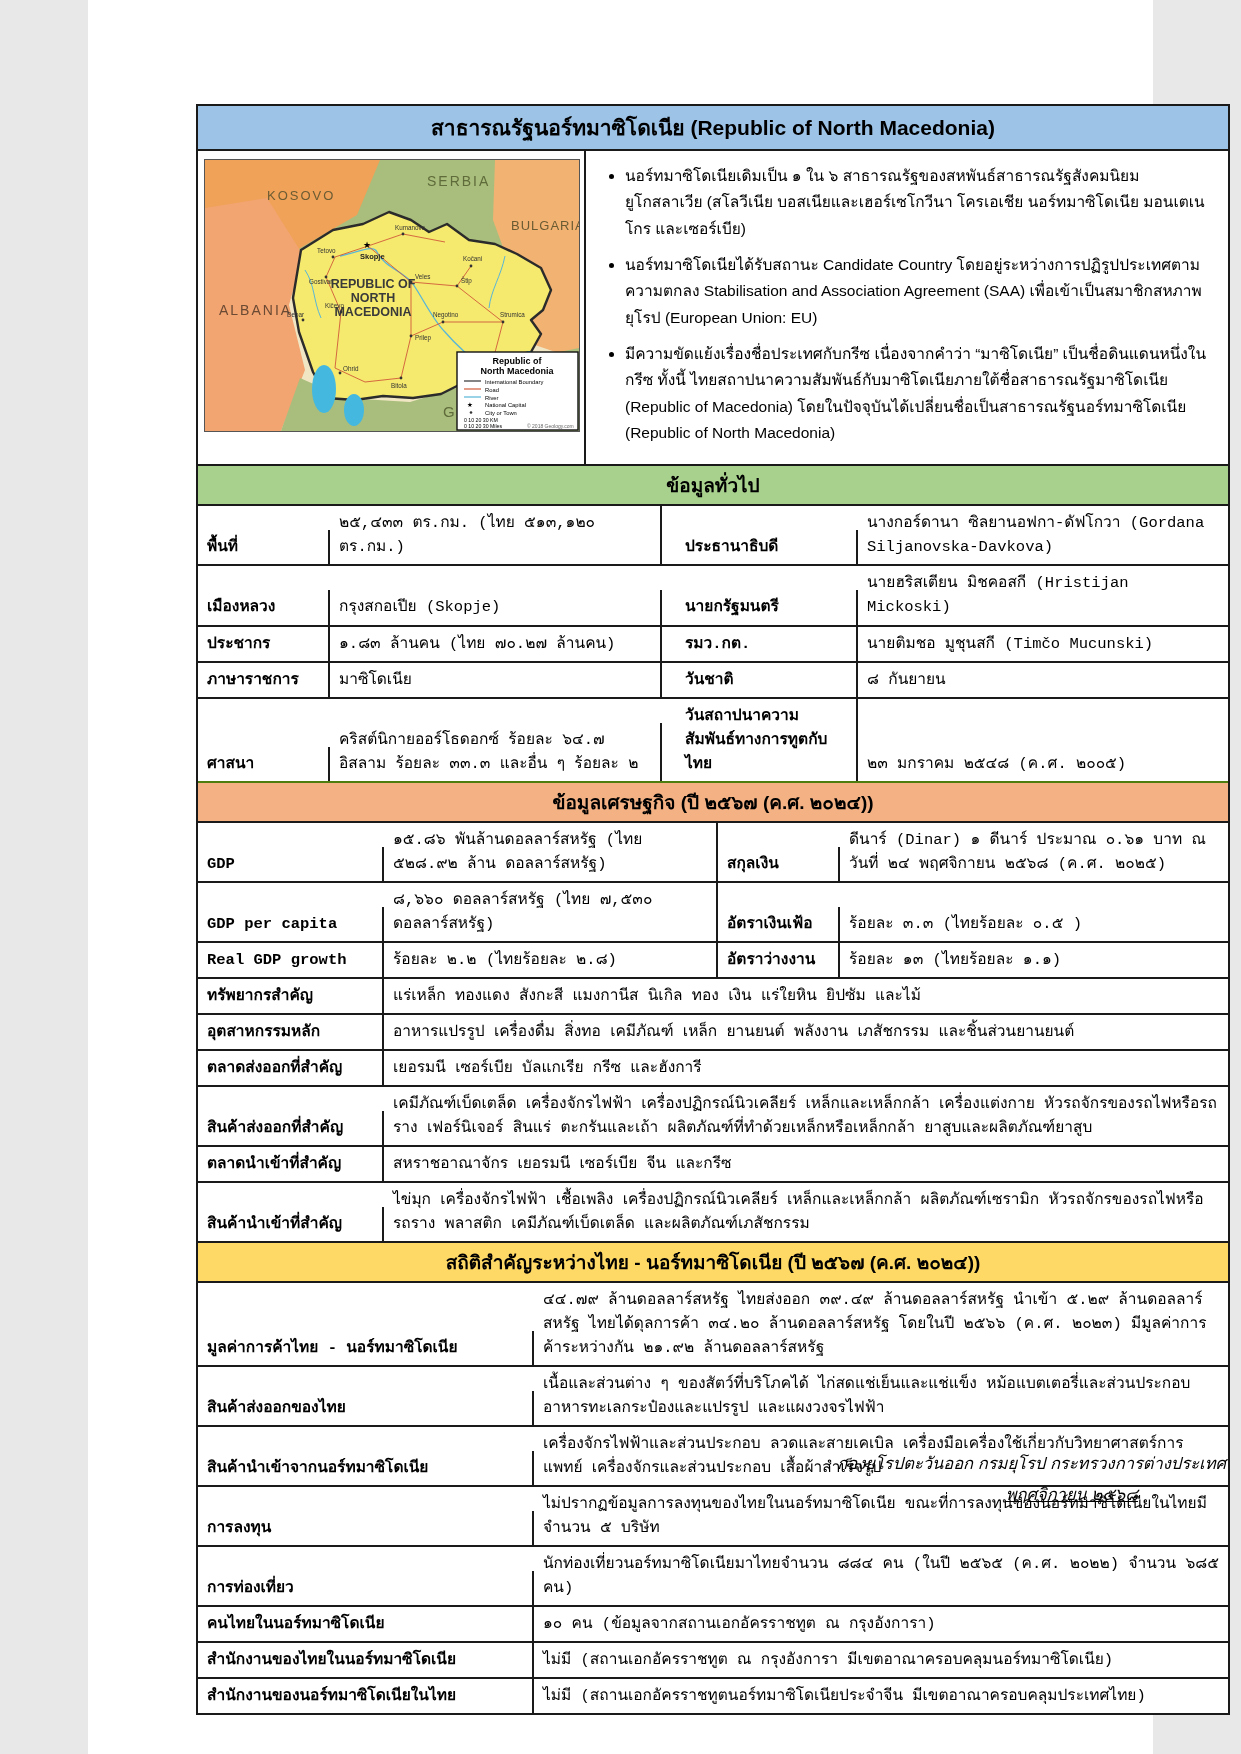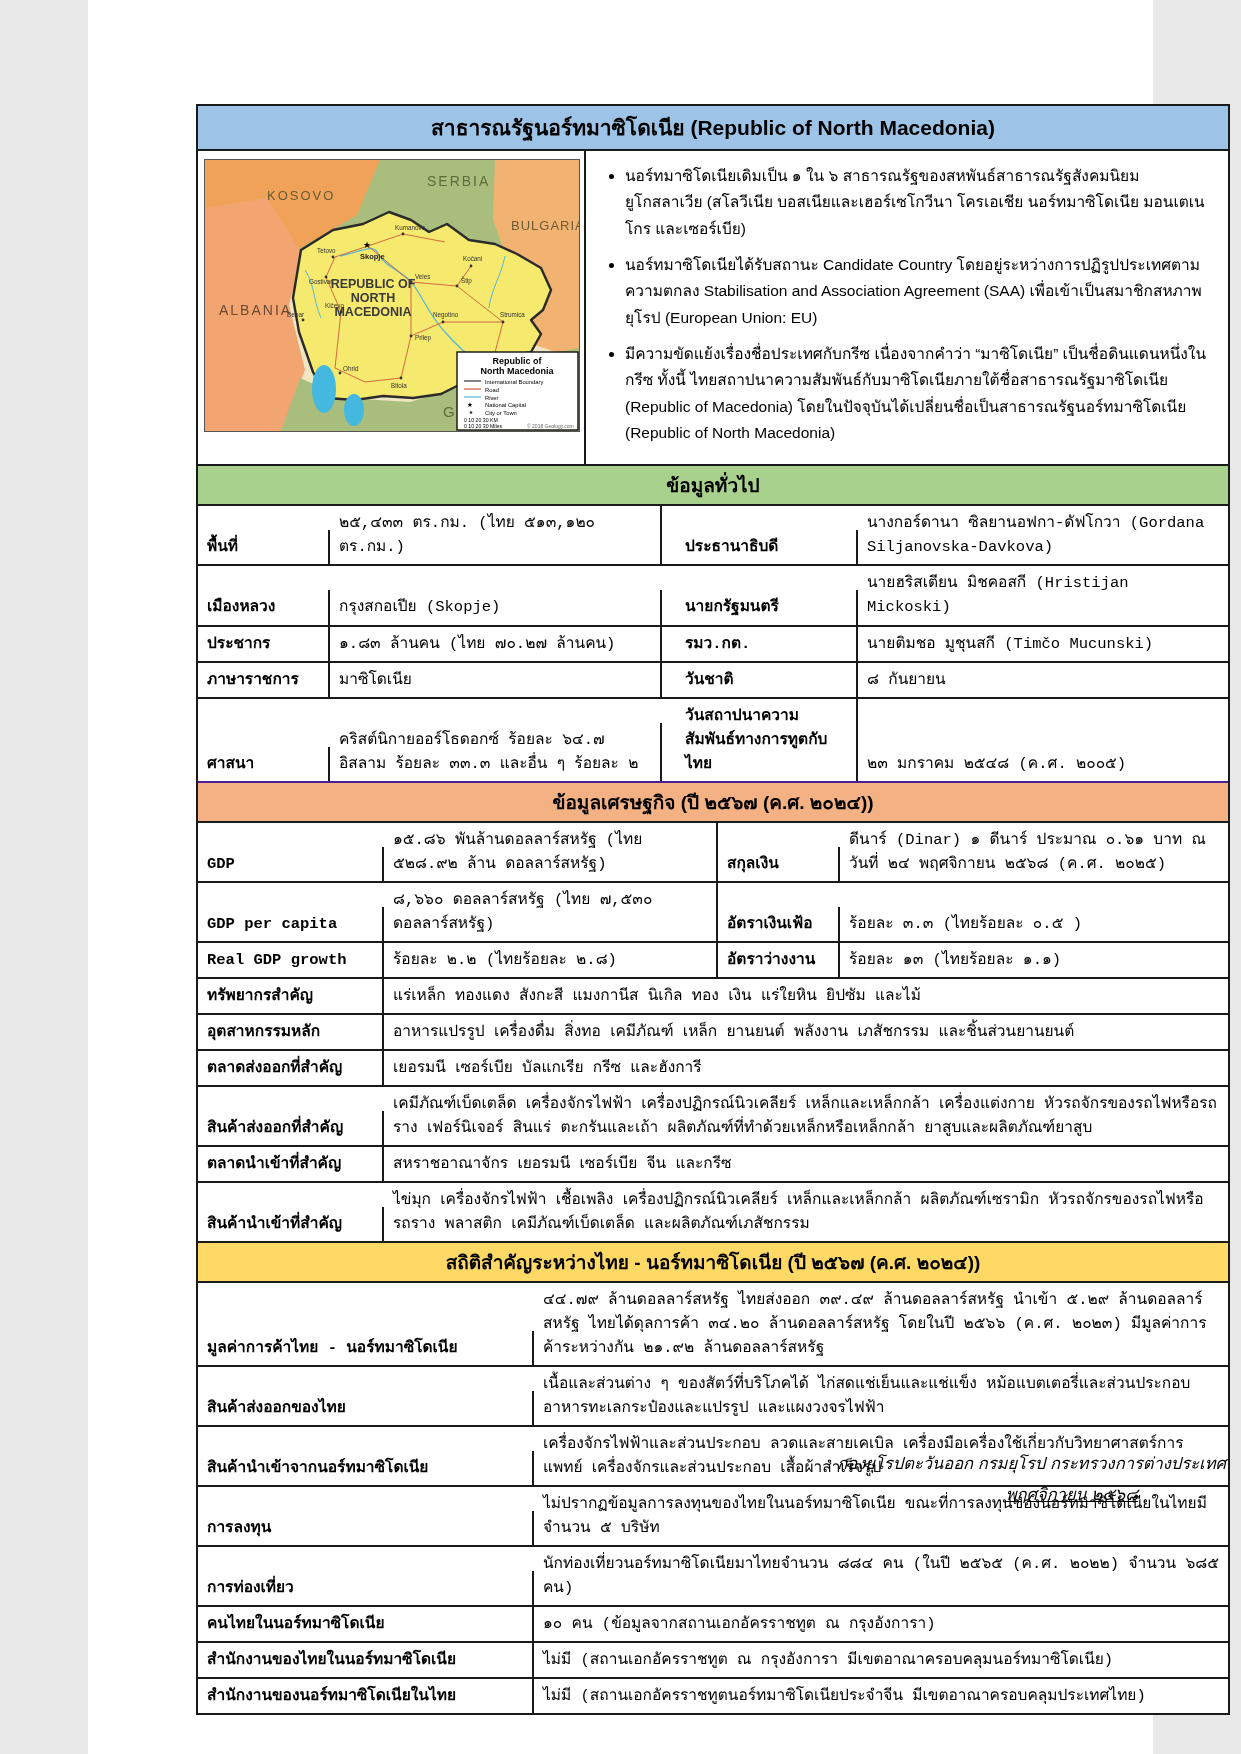--- a/index.html
+++ b/index.html
@@ -179,21 +179,21 @@
         <div class="c fx">๘ กันยายน</div>
       </div>
       <div class="t-row">
         <div class="c g1 lbl">ศาสนา</div>
         <div class="c g2">คริสต์นิกายออร์โธดอกซ์ ร้อยละ ๖๔.๗ อิสลาม ร้อยละ ๓๓.๓ และอื่น ๆ ร้อยละ ๒</div>
         <div class="c g3 lbl">วันสถาปนาความสัมพันธ์ทางการทูตกับไทย</div>
         <div class="c fx">๒๓ มกราคม ๒๕๔๘ (ค.ศ. ๒๐๐๕)</div>
       </div>
     </div>
 
-    <div class="sec-header hdr-econ" style="border-top:2px solid #4c1d95;">ข้อมูลเศรษฐกิจ (ปี ๒๕๖๗ (ค.ศ. ๒๐๒๔))</div>
+    <div class="sec-header hdr-econ" style="border-top:2px solid #4d7c0f;">ข้อมูลเศรษฐกิจ (ปี ๒๕๖๗ (ค.ศ. ๒๐๒๔))</div>
     <div>
       <div class="t-row">
         <div class="c e1 lbl">GDP</div>
         <div class="c e2">๑๕.๘๖ พันล้านดอลลาร์สหรัฐ (ไทย ๕๒๘.๙๒ ล้าน ดอลลาร์สหรัฐ)</div>
         <div class="c e3 lbl">สกุลเงิน</div>
         <div class="c fx">ดีนาร์ (Dinar) ๑ ดีนาร์ ประมาณ ๐.๖๑ บาท ณ วันที่ ๒๔ พฤศจิกายน ๒๕๖๘ (ค.ศ. ๒๐๒๕)</div>
       </div>
       <div class="t-row">
         <div class="c e1 lbl">GDP per capita</div>
         <div class="c e2">๘,๖๖๐ ดอลลาร์สหรัฐ (ไทย ๗,๕๓๐ ดอลลาร์สหรัฐ)</div>

